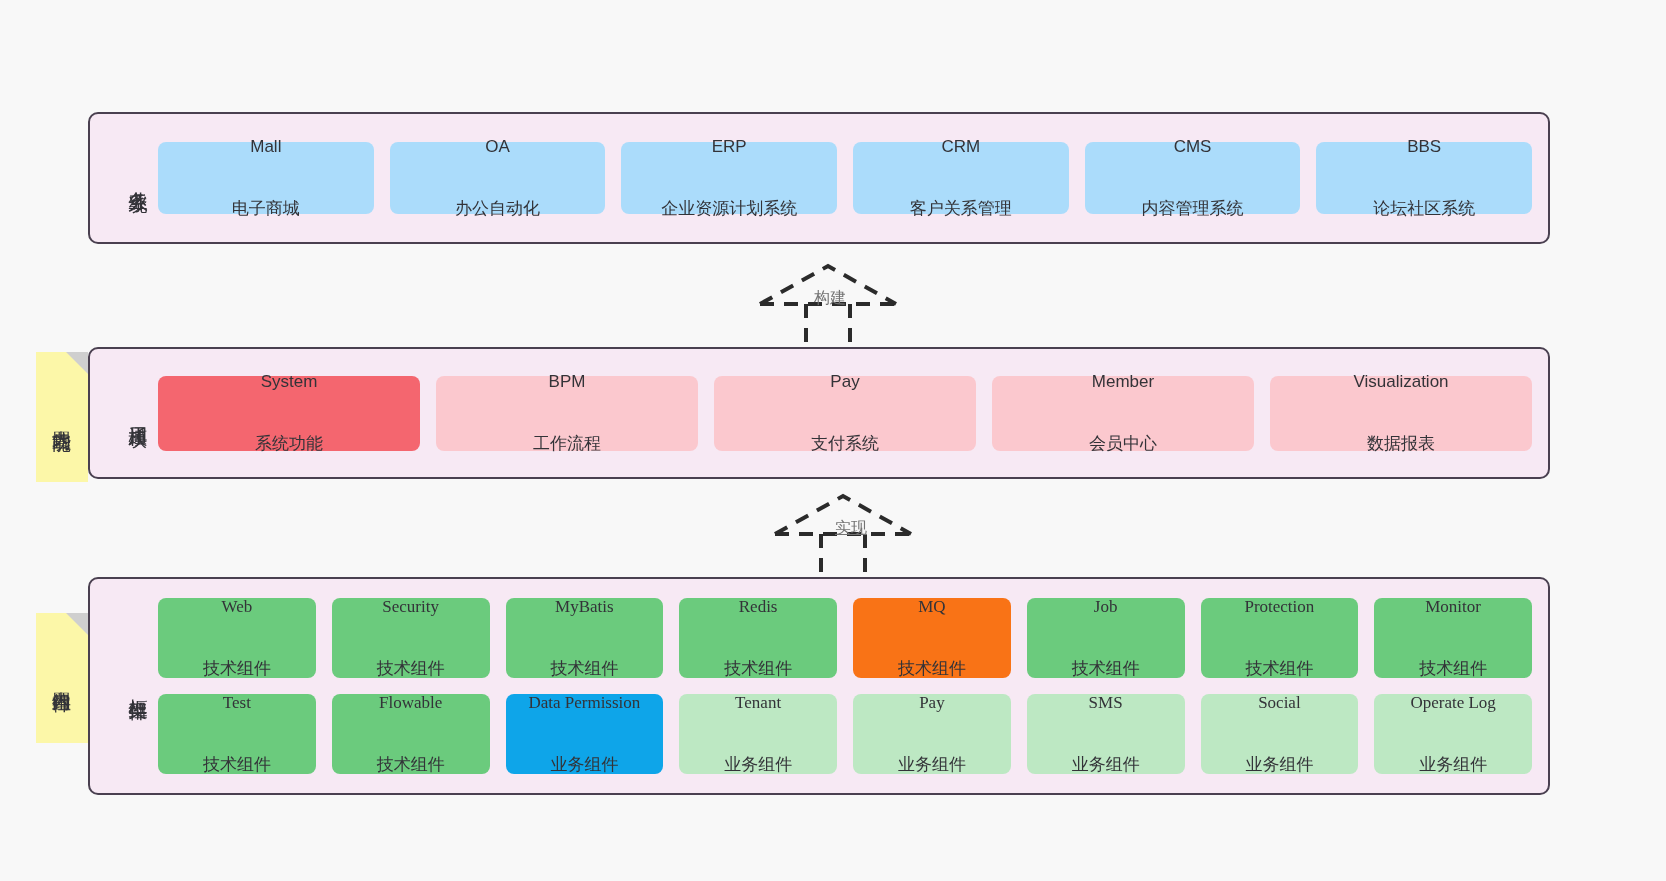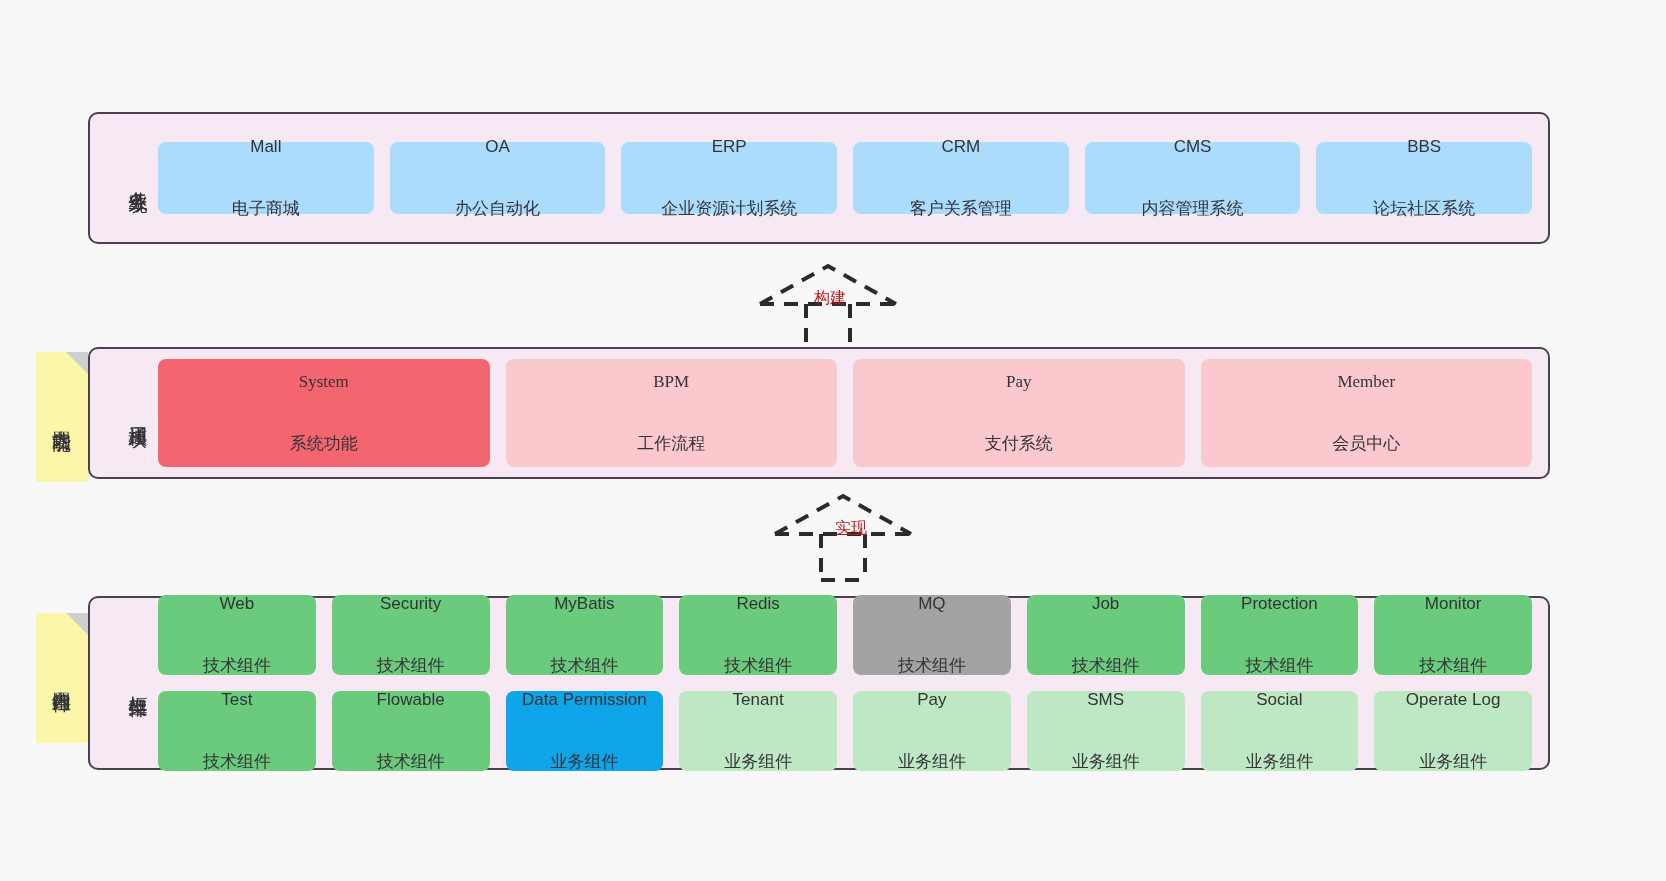--- a/index.html
+++ b/index.html
@@ -67,24 +67,24 @@
   }
   .cell .en{display:block;}
   .cell .cn{display:block;margin-top:20px;}
 
   
   #layer-business{left:88px;top:112px;width:1462px;height:132px;}
   #layer-business .cell{height:72px;background:#abdcfb;}
 
   
   #layer-modules{left:88px;top:347px;width:1462px;height:132px;}
-  #layer-modules .cell{height:108px;font-family:Liberation Serif, serif;}
-
-  
-  #layer-framework{left:88px;top:596px;width:1462px;height:174px;}
+  #layer-modules .cell{height:75px;}
+
+  
+  #layer-framework{left:88px;top:577px;width:1462px;height:218px;font-family:Liberation Serif, serif;}
   #layer-framework .cell{height:80px;}
 
   
   .note{
     position:absolute;
     background:#fcf7a8;
     box-sizing:border-box;
     display:flex;
     align-items:center;
     justify-content:center;
@@ -108,21 +108,21 @@
   #note-builtin-function{left:36px;top:352px;width:52px;height:130px;}
   #note-builtin-component{left:36px;top:613px;width:52px;height:130px;}
 
   
   .arrow-wrap{position:absolute;}
   #arrow-build{left:740px;top:252px;width:190px;height:100px;}
   #arrow-impl{left:755px;top:482px;width:190px;height:100px;}
   .arrow-label{
     position:absolute;
     font-size:16px;
-    color:#b91c1c;
+    color:#737373;
     background:transparent;
     white-space:nowrap;
   }
   #arrow-build .arrow-label{left:74px;top:36px;}
   #arrow-impl .arrow-label{left:80px;top:36px;text-decoration:underline;}
 </style>
 </head>
 <body>
 
 <div class="canvas">
@@ -188,20 +188,24 @@
           <span class="cn">工作流程</span>
         </div>
         <div class="cell" style="background:#fbc8ce">
           <span class="en">Pay</span>
           <span class="cn">支付系统</span>
         </div>
         <div class="cell" style="background:#fbc8ce">
           <span class="en">Member</span>
           <span class="cn">会员中心</span>
         </div>
+        <div class="cell" style="background:#fbc8ce">
+          <span class="en">Visualization</span>
+          <span class="cn">数据报表</span>
+        </div>
       </div>
     </div>
   </div>
 
   <div class="arrow-wrap" id="arrow-impl">
     <svg width="190" height="100" viewBox="0 0 190 100">
       <path d="M 20 52 L 88 14 L 156 52" fill="none" stroke="#2b2b2b" stroke-width="4" stroke-dasharray="14,10" stroke-linecap="butt"></path>
       <path d="M 20 52 L 156 52" fill="none" stroke="#2b2b2b" stroke-width="4" stroke-dasharray="14,10"></path>
       <path d="M 66 52 L 66 100" fill="none" stroke="#2b2b2b" stroke-width="4" stroke-dasharray="14,10"></path>
       <path d="M 110 52 L 110 100" fill="none" stroke="#2b2b2b" stroke-width="4" stroke-dasharray="14,10"></path>
@@ -228,21 +232,21 @@
           <span class="cn">技术组件</span>
         </div>
         <div class="cell" style="background:#6bcb7d">
           <span class="en">MyBatis</span>
           <span class="cn">技术组件</span>
         </div>
         <div class="cell" style="background:#6bcb7d">
           <span class="en">Redis</span>
           <span class="cn">技术组件</span>
         </div>
-        <div class="cell" style="background:#a3a3a3">
+        <div class="cell" style="background:#f97316">
           <span class="en">MQ</span>
           <span class="cn">技术组件</span>
         </div>
         <div class="cell" style="background:#6bcb7d">
           <span class="en">Job</span>
           <span class="cn">技术组件</span>
         </div>
         <div class="cell" style="background:#6bcb7d">
           <span class="en">Protection</span>
           <span class="cn">技术组件</span>

